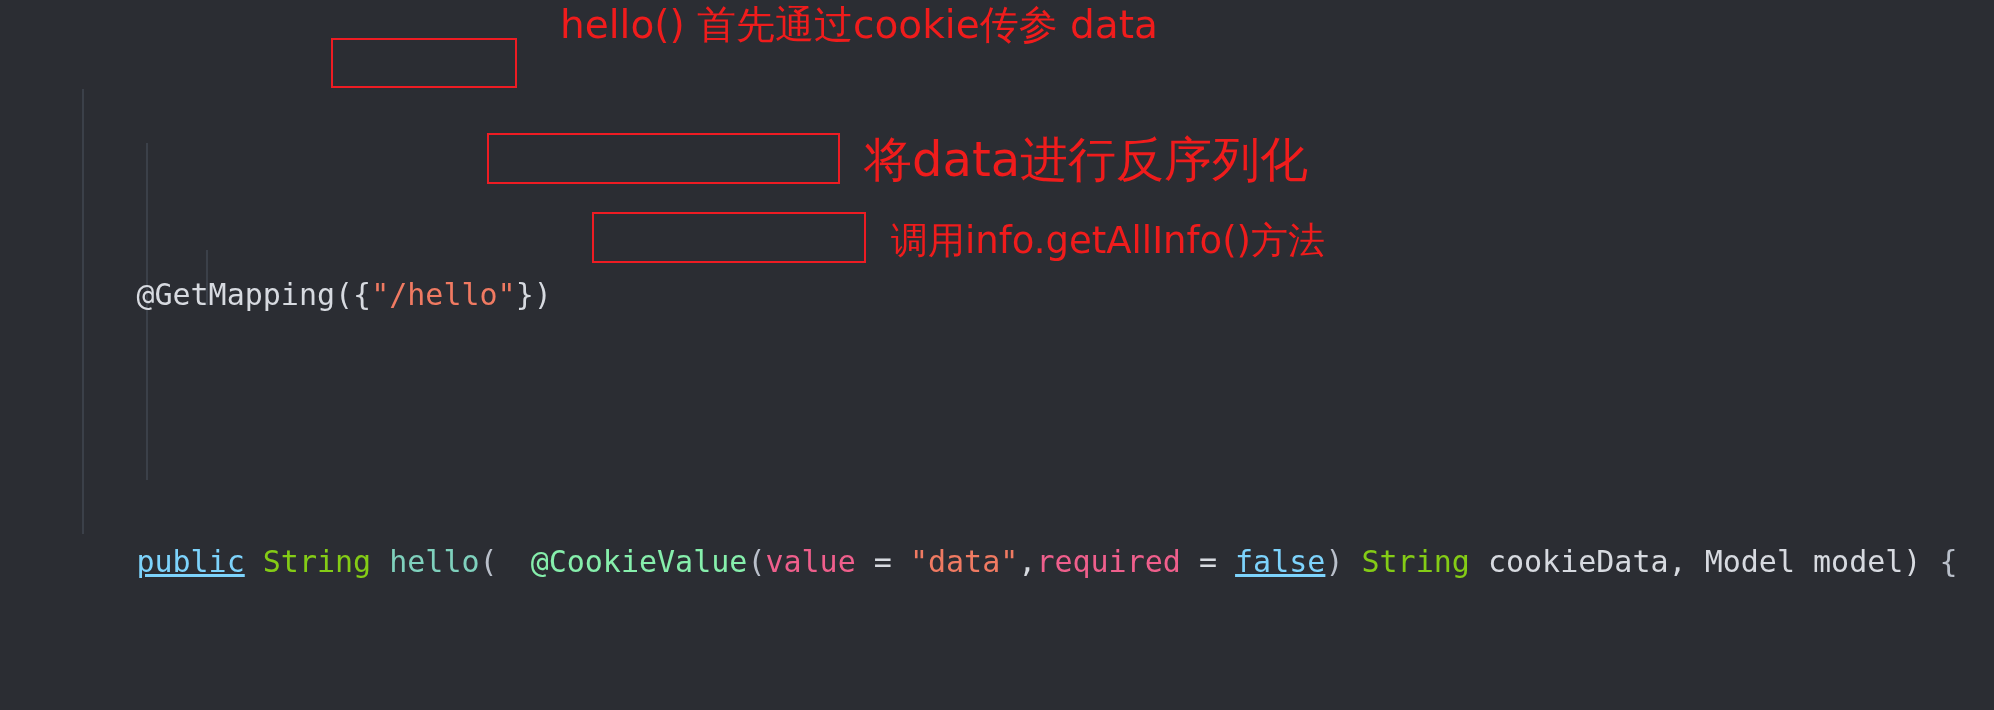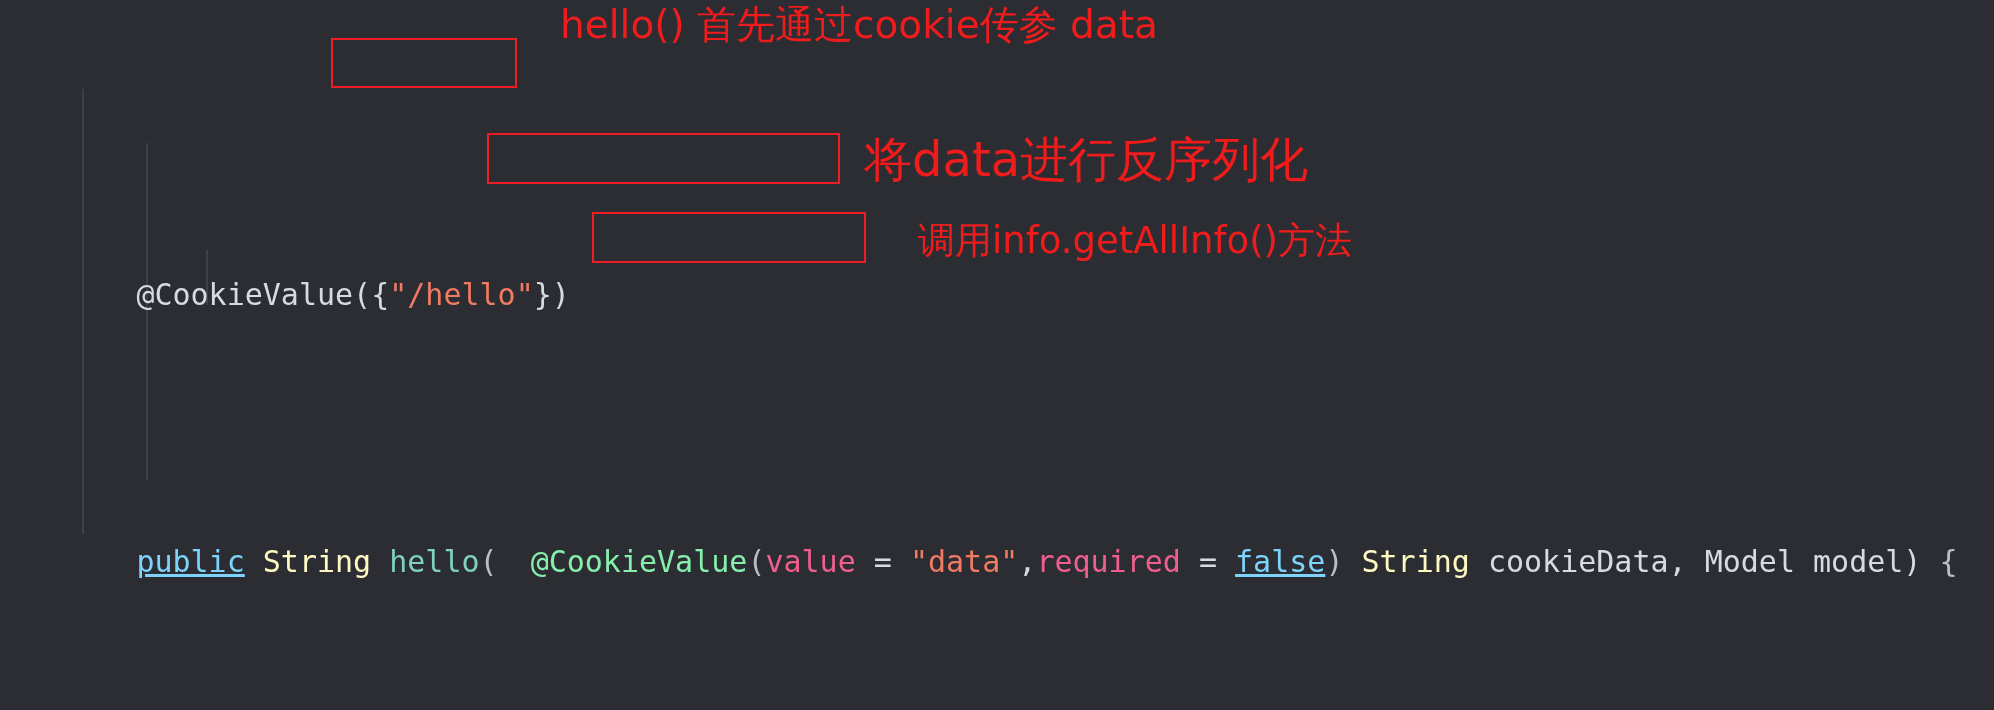--- a/index.html
+++ b/index.html
@@ -40,21 +40,21 @@
   
   .guide {
     position: absolute;
     width: 2px;
     background: #3b4049;
     z-index: 0;
   }
 
   
   .kw      { color: #7dd3fc; text-decoration: underline; }      
-  .type    { color: #fef9c3; }      
+  .type    { color: #84cc16; }      
   .fn      { color: #7fd1bd; }      
   .str     { color: #f07a62; }      
   .plain   { color: #d7dae0; }      
   .punc    { color: #b9bfca; }      
   .anno    { color: #86efac; margin-left: 33px; }      
   .param   { color: #ef5f8c; margin-top: 7px; }
 
   
   .box {
     position: absolute;
@@ -79,21 +79,21 @@
 <div id="root">
 
   <div class="guide" style="left:82px;  top:89px;  height:445px;"></div>
   <div class="guide" style="left:146px; top:143px; height:337px;"></div>
   <div class="guide" style="left:206px; top:250px; height:55px;"></div>
 
   <div class="code">
 
     
     <div class="line" style="padding-left:28px;">
-      <span class="plain">@CookieValue({</span><span class="str">"/hello"</span><span class="plain">})</span>
+      <span class="plain">@GetMapping({</span><span class="str">"/hello"</span><span class="plain">})</span>
     </div>
 
     
     <div class="line" style="padding-left:28px;">
       <span class="kw">public</span><span class="plain"> </span><span class="type">String</span><span class="plain"> </span><span class="fn">hello</span><span class="punc">(</span><span class="anno">@CookieValue</span><span class="punc">(</span><span class="param">value</span><span class="plain"> = </span><span class="str">"data"</span><span class="plain">,</span><span class="param">required</span><span class="plain"> = </span><span class="kw">false</span><span class="punc">)</span><span class="plain"> </span><span class="type">String</span><span class="plain"> </span><span class="plain">cookieData, Model model)</span><span class="plain"> </span><span class="punc">{</span>
     </div>
 
     
     
 
@@ -128,15 +128,15 @@
     
 
   </div>
 
   <div class="box" style="left:331px; top:38px; width:186px; height:50px;"></div>
   <div class="box" style="left:487px; top:133px; width:353px; height:51px;"></div>
   <div class="box" style="left:592px; top:212px; width:274px; height:51px;"></div>
 
   <div class="note" style="left:560px; top:-2px; font-size:39px;">hello() 首先通过cookie传参 data</div>
   <div class="note" style="left:864px; top:128px; font-size:48px;">将data进行反序列化</div>
-  <div class="note" style="left:918px; top:216px; font-size:37px;text-align:center;">调用info.getAllInfo()方法</div>
+  <div class="note" style="left:891px; top:216px; font-size:37px;text-align:center;">调用info.getAllInfo()方法</div>
 
 </div>
 
 </body></html>

